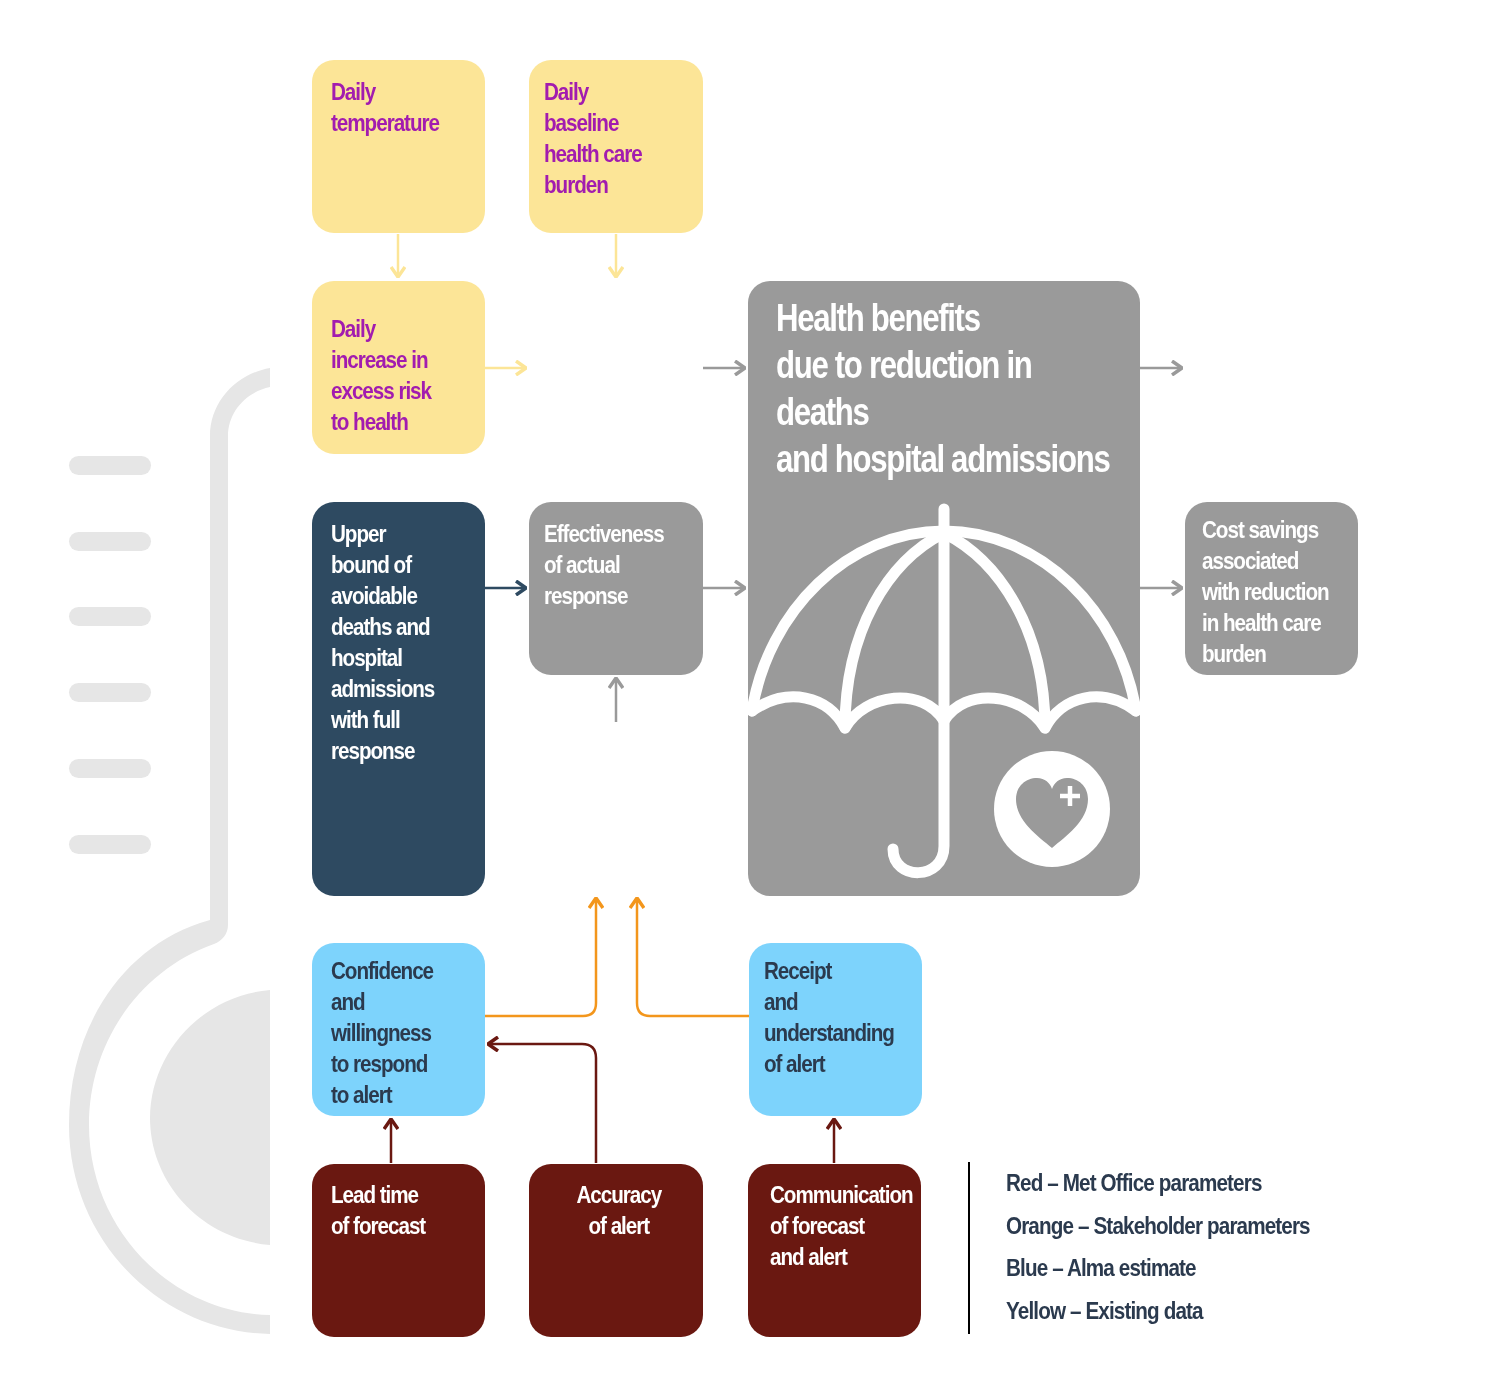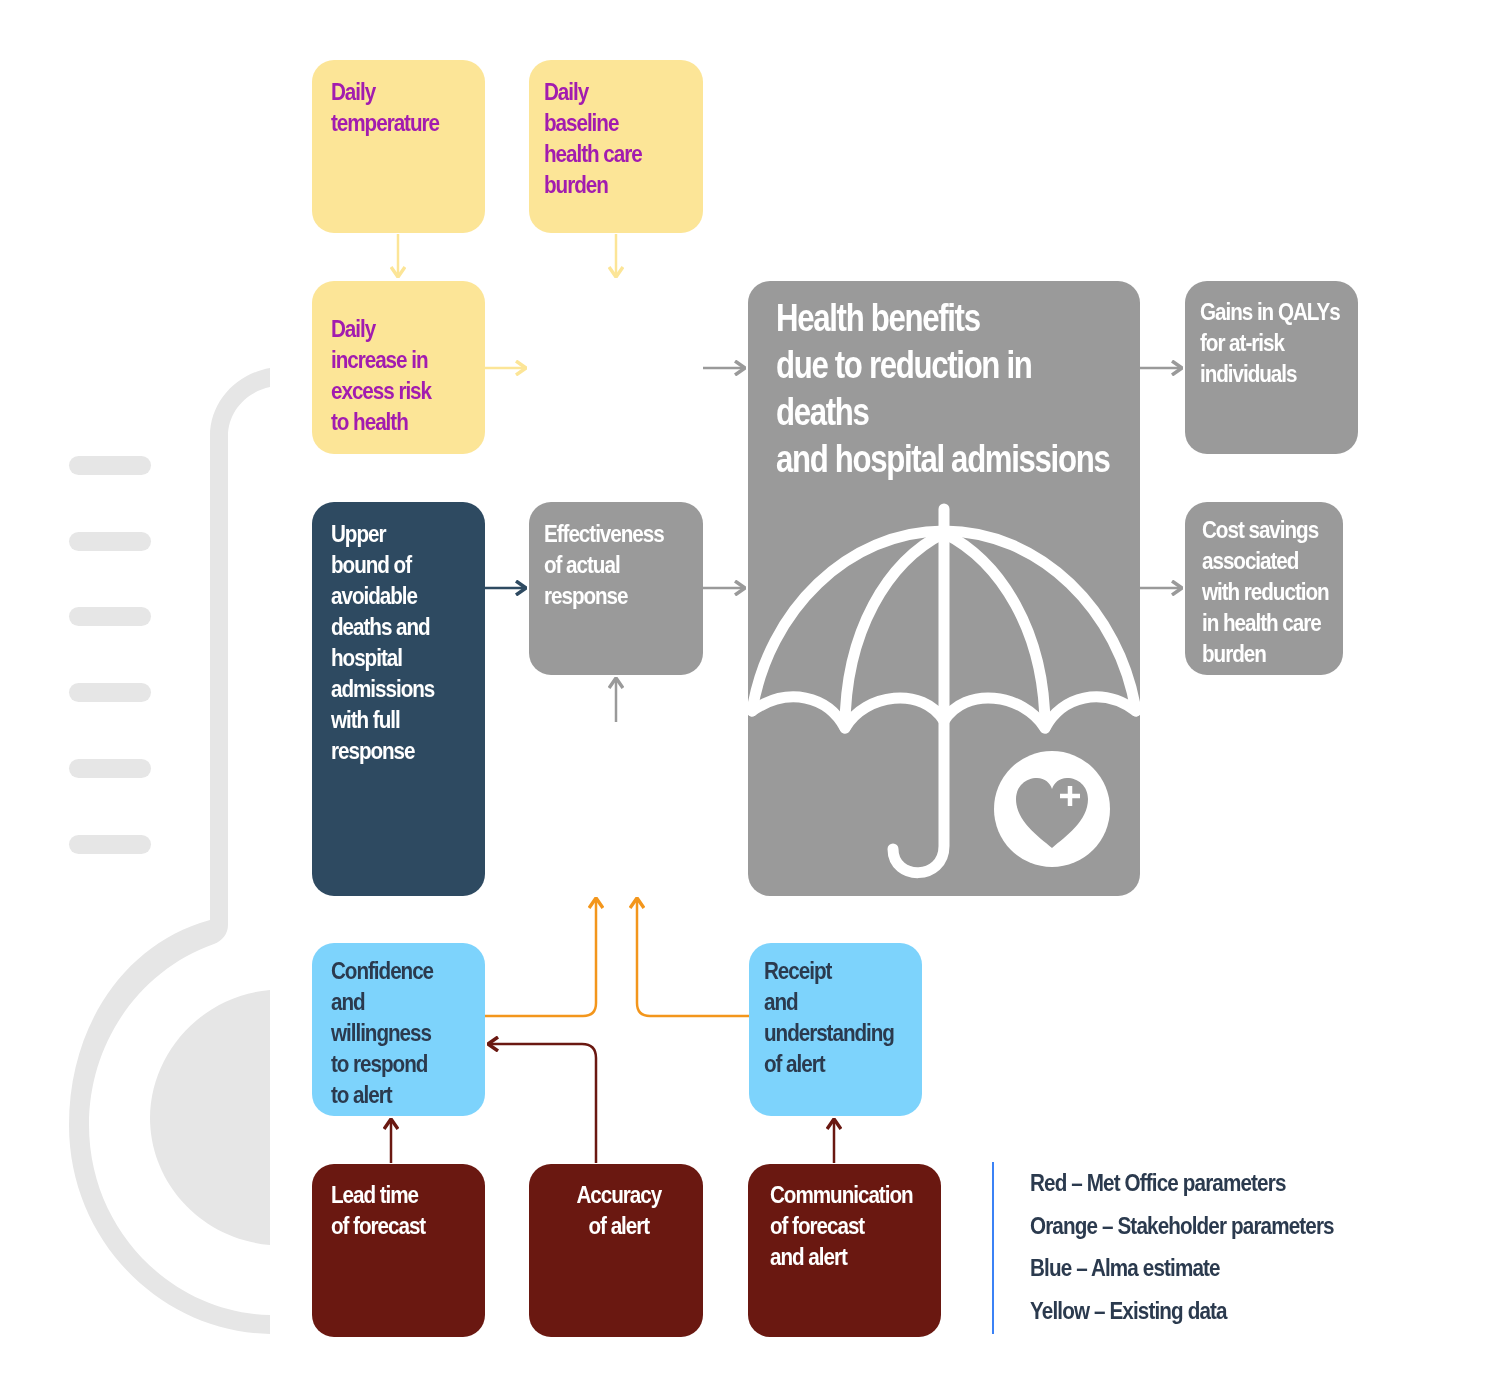--- a/index.html
+++ b/index.html
@@ -16,21 +16,21 @@
   .yellow { background: #fce597; color: #a21caf; }
   .grey   { background: #9a9a9a; color: #ffffff; }
   .blue   { background: #2e4a61; color: #ffffff; }
   .orange { background: #7dd3fc; color: #2b3a4e; }
   .red    { background: #6a1811; color: #ffffff; }
 
   .big .txt { font-size: 38px; line-height: 47px; letter-spacing: -1.6px; font-weight: bold;
               transform: scaleX(0.82); }
 
   .legend { position: absolute; left: 968px; top: 1162px; height: 172px;
-            border-left: 2px solid #3b82f6; padding-left: 36px; margin-left: 24px; }
+            border-left: 2px solid #000000; padding-left: 36px; }
   .legend .item { font-weight: bold; font-size: 24px; line-height: 42.5px; color: #2b3a4e;
                   letter-spacing: -1px; transform: scaleX(0.86); transform-origin: left top;
                   white-space: nowrap; }
 </style>
 </head>
 <body>
 
 <div id="stage">
 
   <svg class="bg" width="1500" height="1382" viewBox="0 0 1500 1382">
@@ -111,26 +111,21 @@
         <path d="M97 447 C97 350 140 280 196 252"></path>
         <path d="M297 447 C297 350 252 280 196 252"></path>
         <path d="M196 252 L196 565 C196 600 145 600 145 568"></path>
       </g>
       <circle cx="304" cy="528" r="58" fill="#ffffff"></circle>
       <path d="M304 567 C290 555 268 540 268 518 C268 505 278 497 289 497 C297 497 302 502 304 508 C306 502 311 497 319 497 C330 497 340 505 340 518 C340 540 318 555 304 567 Z" fill="#9a9a9a"></path>
       <path d="M322 505 L322 525 M312 515 L332 515" stroke="#ffffff" stroke-width="4.5"></path>
     </svg>
   </div>
 
-  <div class="box grey" style="left:1185px; top:281px; width:173px; height:173px; padding-left:15px; padding-top:15px;">
-    <div class="txt">Gains in QALYs
-for at-risk
-individuals</div>
-  </div>
-  <div class="box grey" style="left:1185px; top:502px; width:158px; height:173px; padding-left:17px; padding-top:12px;">
+  <div class="box grey" style="left:1185px; top:502px; width:173px; height:173px; padding-left:17px; padding-top:12px;">
     <div class="txt">Cost savings
 associated
 with reduction
 in health care
 burden</div>
   </div>
 
   <div class="box blue" style="left:312px; top:502px; width:173px; height:394px;">
     <div class="txt">Upper
 bound of
@@ -163,21 +158,21 @@
   </div>
 
   <div class="box red" style="left:312px; top:1164px; width:173px; height:173px; padding-top:15px;">
     <div class="txt">Lead time
 of forecast</div>
   </div>
   <div class="box red" style="left:529px; top:1164px; width:174px; height:173px; padding-left:15px; padding-top:15px;text-align:center;">
     <div class="txt">Accuracy
 of alert</div>
   </div>
-  <div class="box red" style="left:748px; top:1164px; width:193px; height:173px; padding-left:22px; padding-top:15px;">
+  <div class="box red" style="left:748px; top:1164px; width:173px; height:173px; padding-left:22px; padding-top:15px;">
     <div class="txt">Communication
 of forecast
 and alert</div>
   </div>
 
   <div class="legend">
     <div class="item">Red – Met Office parameters</div>
     <div class="item">Orange – Stakeholder parameters</div>
     <div class="item">Blue – Alma estimate</div>
     <div class="item">Yellow – Existing data</div>

